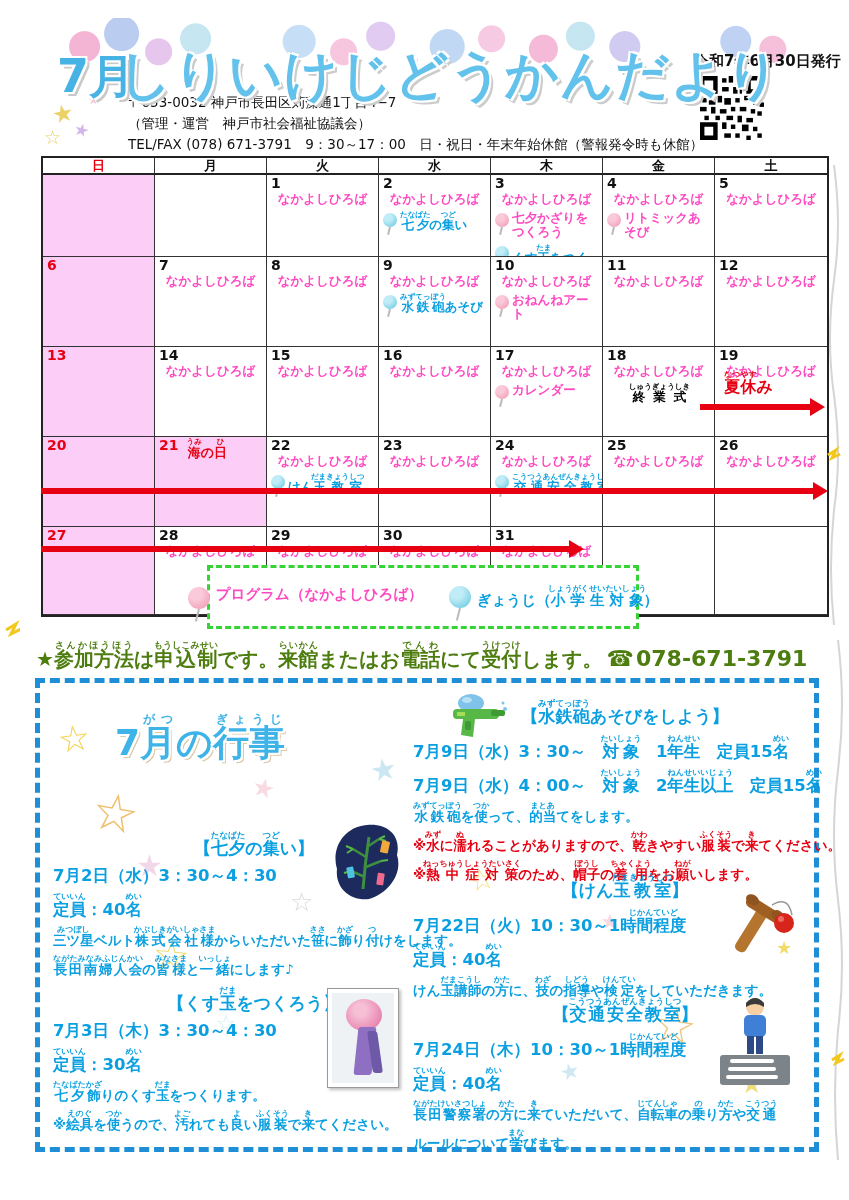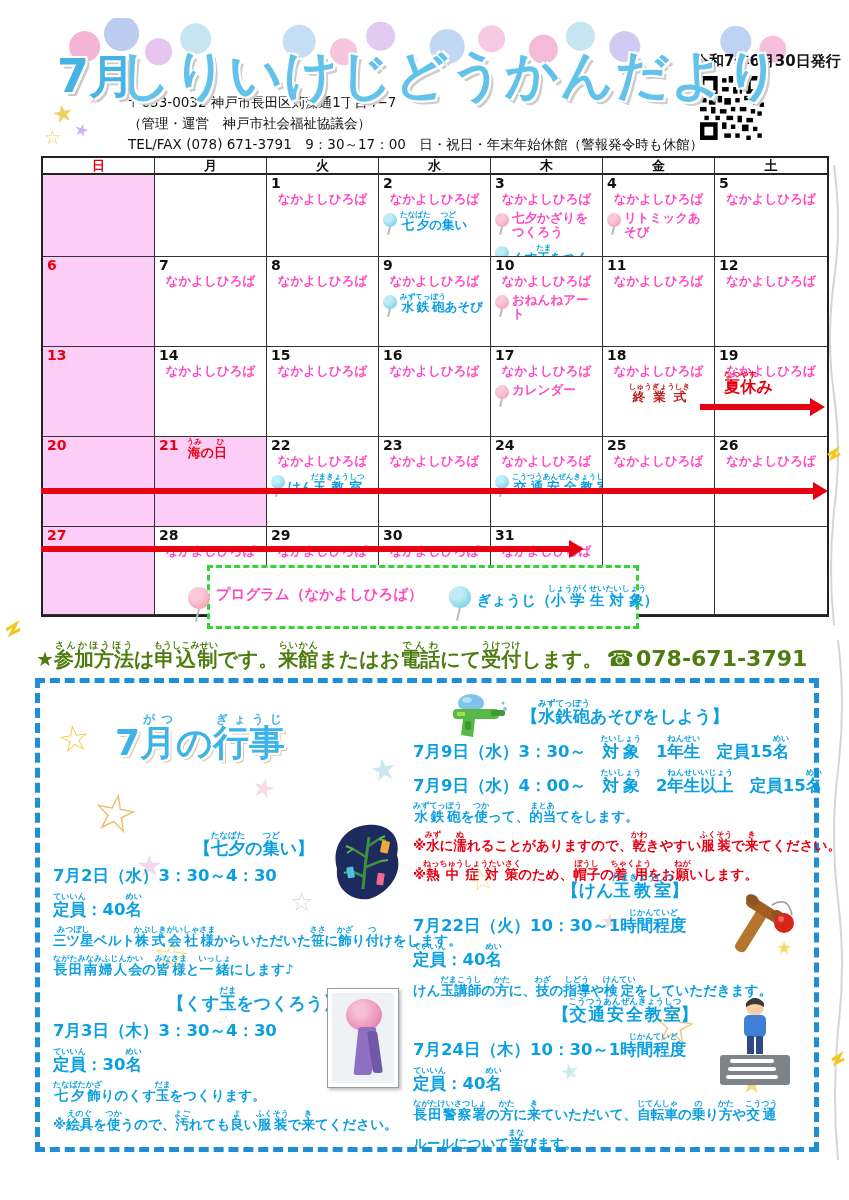--- a/index.html
+++ b/index.html
@@ -45,21 +45,21 @@
   #calendar .wd:nth-child(7n),#calendar .cell:nth-of-type(7n){border-right:none;}
   #calendar .cell.sun{background:#fbcdf7;}
   .dnrow{display:flex;gap:8px;align-items:flex-start;}
   .dn{font-size:14px;font-weight:bold;color:#111;padding-left:2px;line-height:1.1;}
   .sun .dn{color:#e60012;}
   .holiday{font-size:13px;font-weight:bold;color:#e60012;line-height:1;}
   .nk{font-size:12.5px;font-weight:bold;color:#ff49c1;text-align:center;line-height:1.15;margin-top:1px;}
   .ev{display:flex;gap:3px;align-items:flex-start;margin:4px 0 2px 2px;font-weight:bold;font-size:12.5px;line-height:1.15;}
   .ev.pink{color:#ff49c1;}
   .ev.blue{color:#0a9fe0;}
-  .ev.black{color:#b91c1c;justify-content:center;}
+  .ev.black{color:#000000;justify-content:center;}
   .balloon{display:inline-block;width:14px;height:14px;border-radius:50%;position:relative;flex:none;margin-top:2px;}
   .balloon.pink{background:radial-gradient(circle at 35% 30%,#fac9da 30%,#ef93ab);}
   .balloon.blue{background:radial-gradient(circle at 35% 30%,#bfecf6 30%,#5ec5de);}
   .balloon::after{content:"";position:absolute;left:45%;top:100%;width:2px;height:8px;background:#bbb;
     transform:rotate(14deg);transform-origin:top;}
   .balloon.lg{width:22px;height:22px;}
   .balloon.lg::after{height:13px;}
   ruby{ruby-position:over;}
   rt{font-size:7.5px;font-weight:bold;}
   .arrow{position:absolute;height:6px;background:#e60012;z-index:4;}

